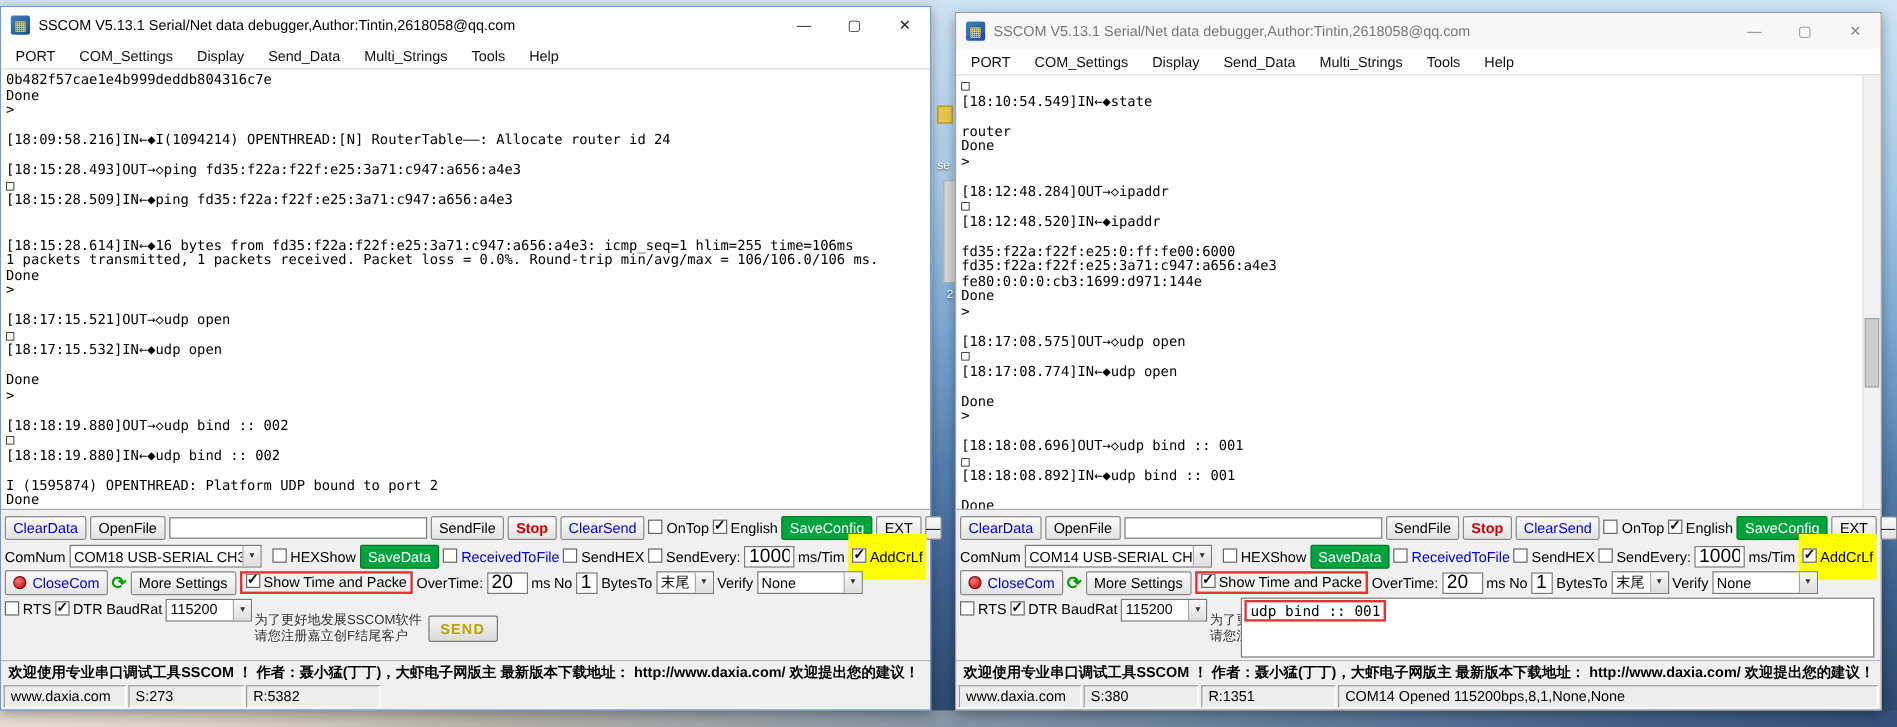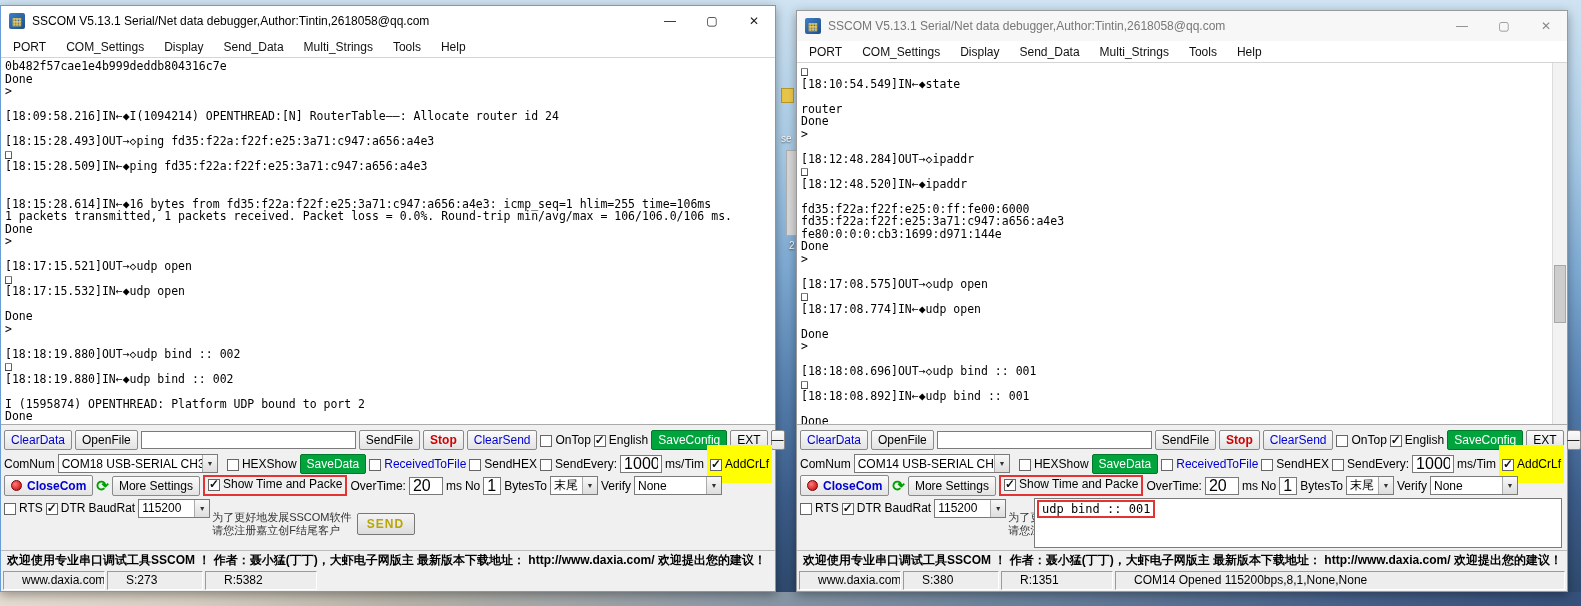--- a/index.html
+++ b/index.html
@@ -56,48 +56,48 @@
   .btn.greenbg{background:#00a33c;color:#fff;border-color:#007a2a}
   .btn.mini{width:22px;padding:0}
   .inp{height:18px;border:1px solid #7a7a7a;background:#fff;font-size:16px;padding:0 3px;
     font-family:"Liberation Sans",sans-serif}
   .combo{height:19px;border:1px solid #7a7a7a;background:#fff;display:inline-flex;align-items:center;
     font-size:12px;padding-left:3px;overflow:hidden}
   .combo .cval{flex:1;white-space:nowrap;overflow:hidden}
   .combo .arrow{margin-left:auto;width:15px;height:100%;background:linear-gradient(#f8f8f8,#ddd);
     border-left:1px solid #aaa;display:flex;align-items:center;justify-content:center;flex:0 0 auto}
   .combo .arrow::after{content:"▼";font-size:7px;color:#333}
-  .cb{display:inline-flex;align-items:flex-end;gap:3px;font-size:12px;white-space:nowrap}
+  .cb{display:inline-flex;align-items:flex-start;gap:3px;font-size:12px;white-space:nowrap}
   .cb .box{width:12px;height:12px;border:1px solid #666;background:#fff;position:relative;flex:0 0 auto}
   .cb.checked .box::after{content:"✓";position:absolute;left:0;top:-3px;font-size:12px;font-weight:bold;color:#111}
   .hl-yellow{background:#ffff00;padding:12px 3px}
   .redbox{border:2px solid #e33333;padding:0 3px;display:inline-block}
   .closecom{height:21px;padding:0 6px;display:inline-flex;align-items:center;gap:5px;
     background:linear-gradient(#fbfbfb,#e3e3e3);border:1px solid #8a8a8a;border-radius:2px;
-    color:#0000d0;font-weight:bold;font-size:12px}
+    color:#0000d0;font-weight:normal;font-size:12px}
   .dot{width:11px;height:11px;border-radius:50%;background:radial-gradient(circle at 35% 35%,#ff7a7a,#c00000);
     border:1px solid #7a0000}
   .recycle{color:#00a000;font-size:15px;font-weight:bold}
   
   .bottom-block{display:flex;align-items:stretch;height:53px;margin-top:1px}
   .bb-left{width:232px;display:flex;flex-direction:row;flex:0 0 auto}
   .rowD{height:22px}
   .rowE{flex:1;display:flex;align-items:center;gap:5px;padding-left:2px}
   .promo{font-size:11px;line-height:13px;color:#333;white-space:nowrap}
   .sendbtn{width:58px;height:22px;display:flex;align-items:center;justify-content:center;
     background:linear-gradient(#f4f4f4,#dcdcdc);border:1px solid #777;border-radius:2px;
     color:#b9a600;font-weight:bold;font-size:12px;letter-spacing:1px}
   .sendarea{flex:1;background:#fff;border:1px solid #7a7a7a;margin:1px 2px 2px 2px;padding:1px 2px;
     font-family:"DejaVu Sans Mono",monospace;font-size:12px;overflow:hidden}
   
   .banner{height:19px;flex:0 0 auto;display:flex;align-items:center;padding:0 6px;font-size:12px;
     font-weight:bold;color:#000;border-top:1px solid #bbb;background:#f0f0f0;white-space:nowrap;overflow:hidden}
   .statusbar{height:22px;flex:0 0 auto;display:flex;align-items:center;gap:2px;background:#f0f0f0;
     padding:1px 2px;font-size:12px}
-  .sb-cell{height:19px;display:flex;align-items:center;padding:0 18px;background:#ededed;
+  .sb-cell{height:19px;display:flex;align-items:center;padding:0 5px;background:#ededed;
     border:1px solid;border-color:#9a9a9a #ffffff #ffffff #9a9a9a;white-space:nowrap;overflow:hidden}
   .sb-1{width:102px}
   .sb-2{width:96px}
   .sb-3{width:112px}
   .sb-4{flex:1}
 </style>
 </head>
 <body>
 
 <div class="bottom-strip"></div>

